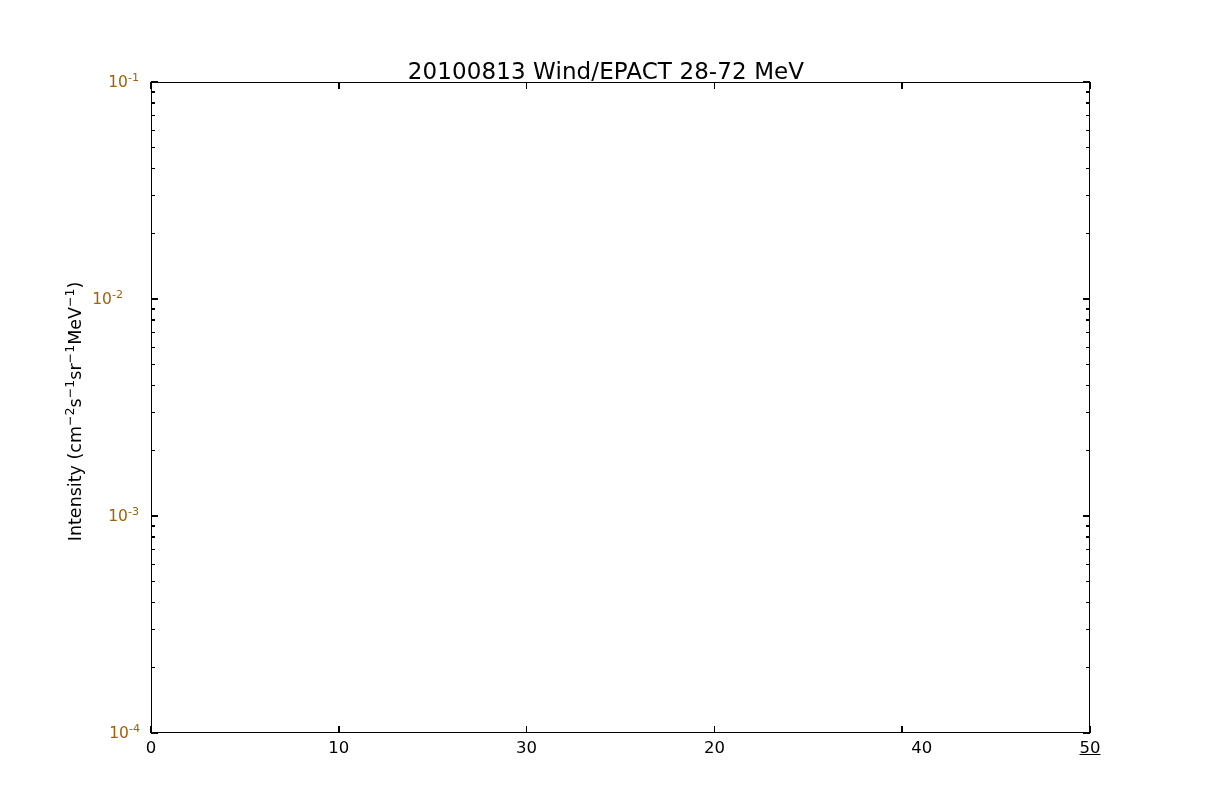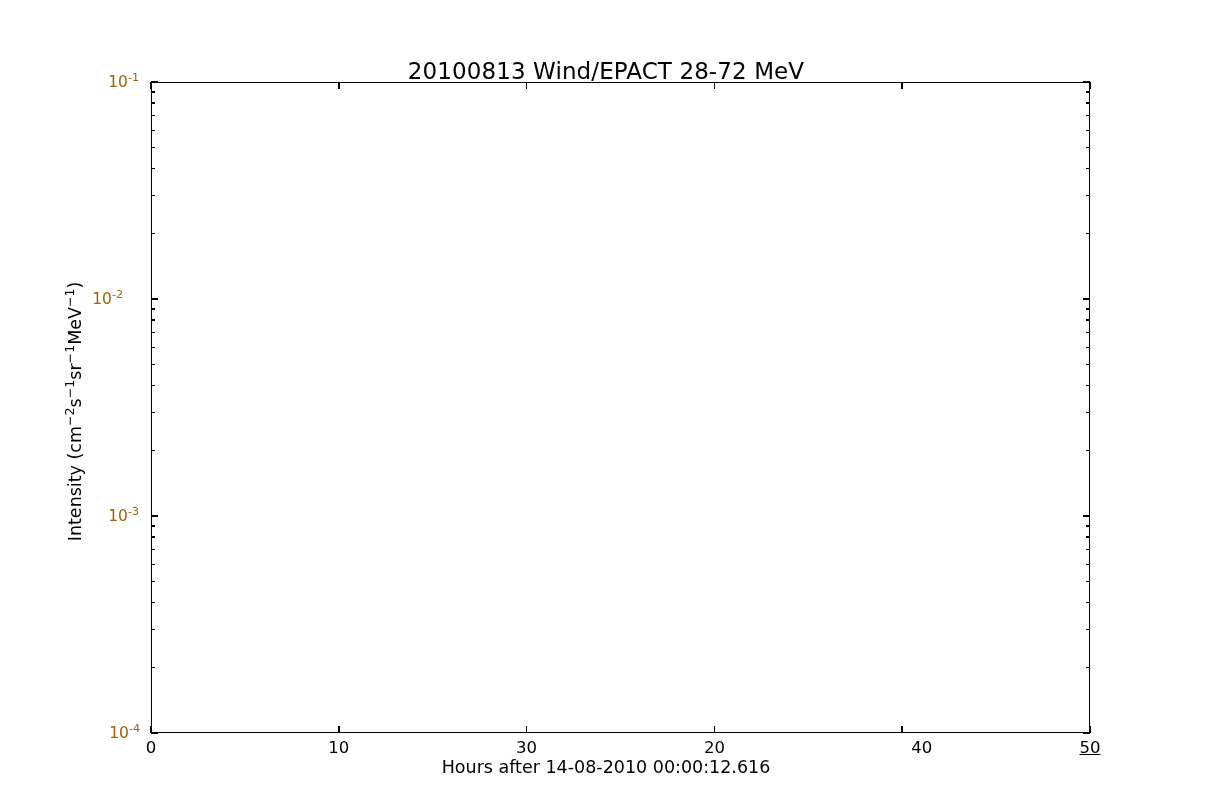--- a/index.html
+++ b/index.html
@@ -901,15 +901,14 @@
     </div>
   <div id="xlabels">
       <div class="xtick" style="left: 121px;">0</div>
       <div class="xtick" style="left: 308.8px;">10</div>
       <div class="xtick" style="left: 496.6px;">30</div>
       <div class="xtick" style="left: 684.4px;">20</div>
       <div class="xtick" style="left: 872.2px; text-align: right;">40</div>
       <div class="xtick" style="left: 1060px; text-decoration: underline;">50</div>
     </div>
 
-  <div id="xlabel">Hours after 14-08-2010 00:00:12.616</div>
 
 </div>
 
 </body></html>

